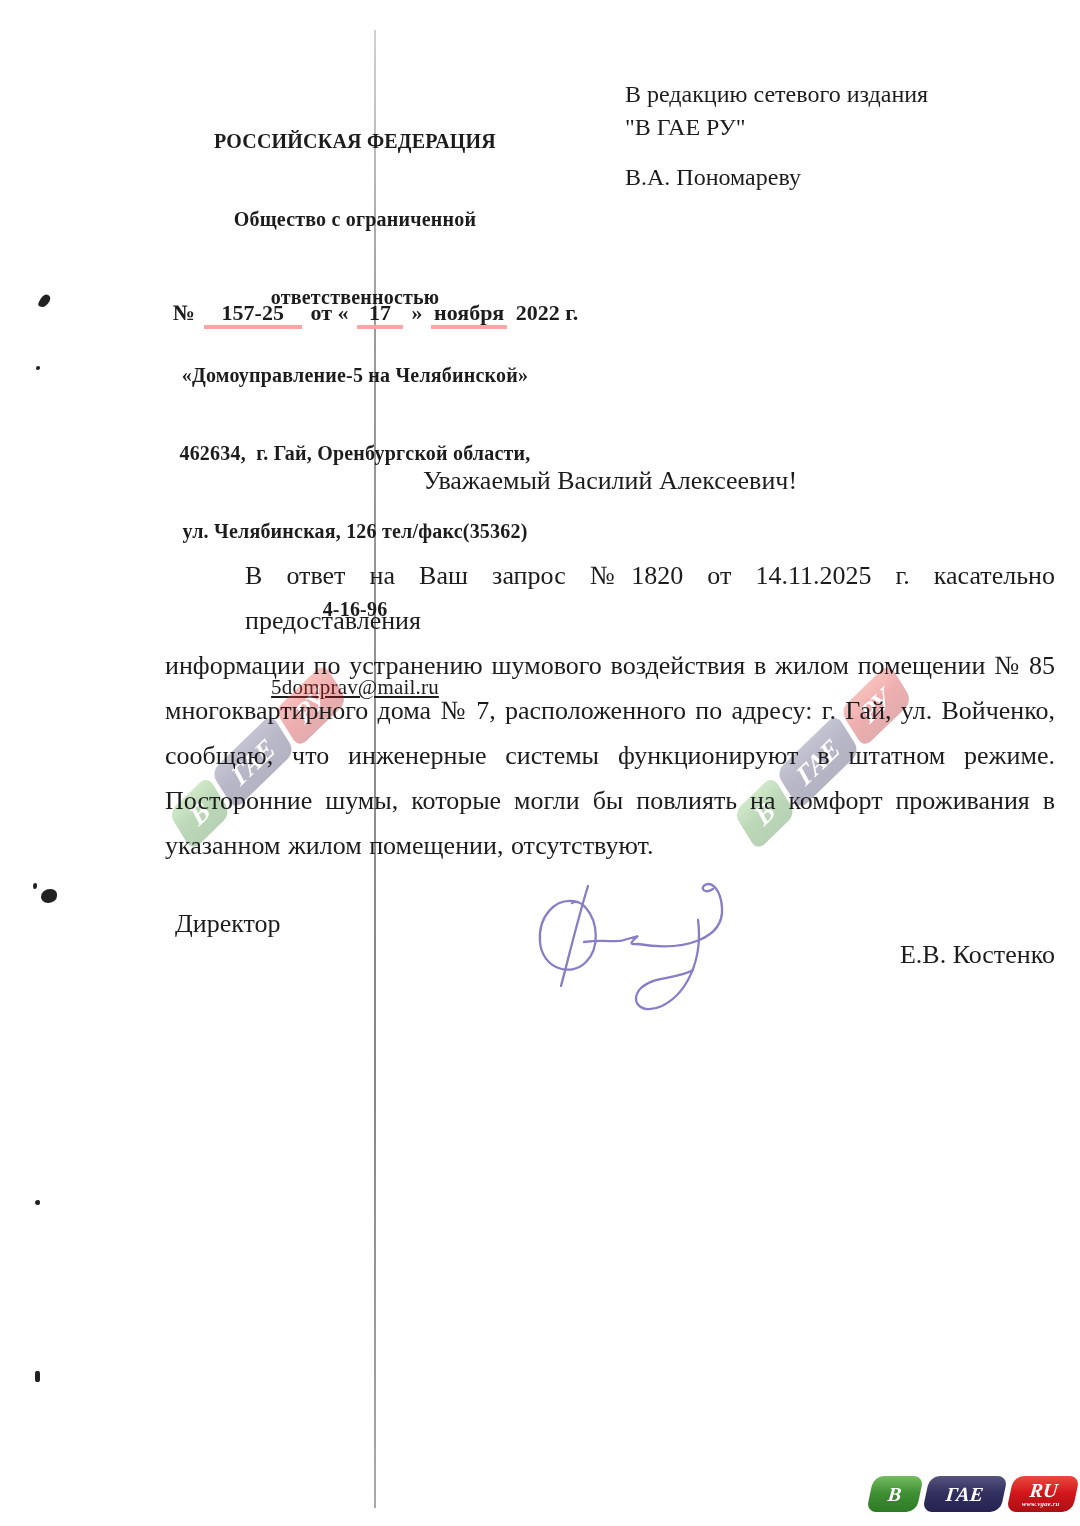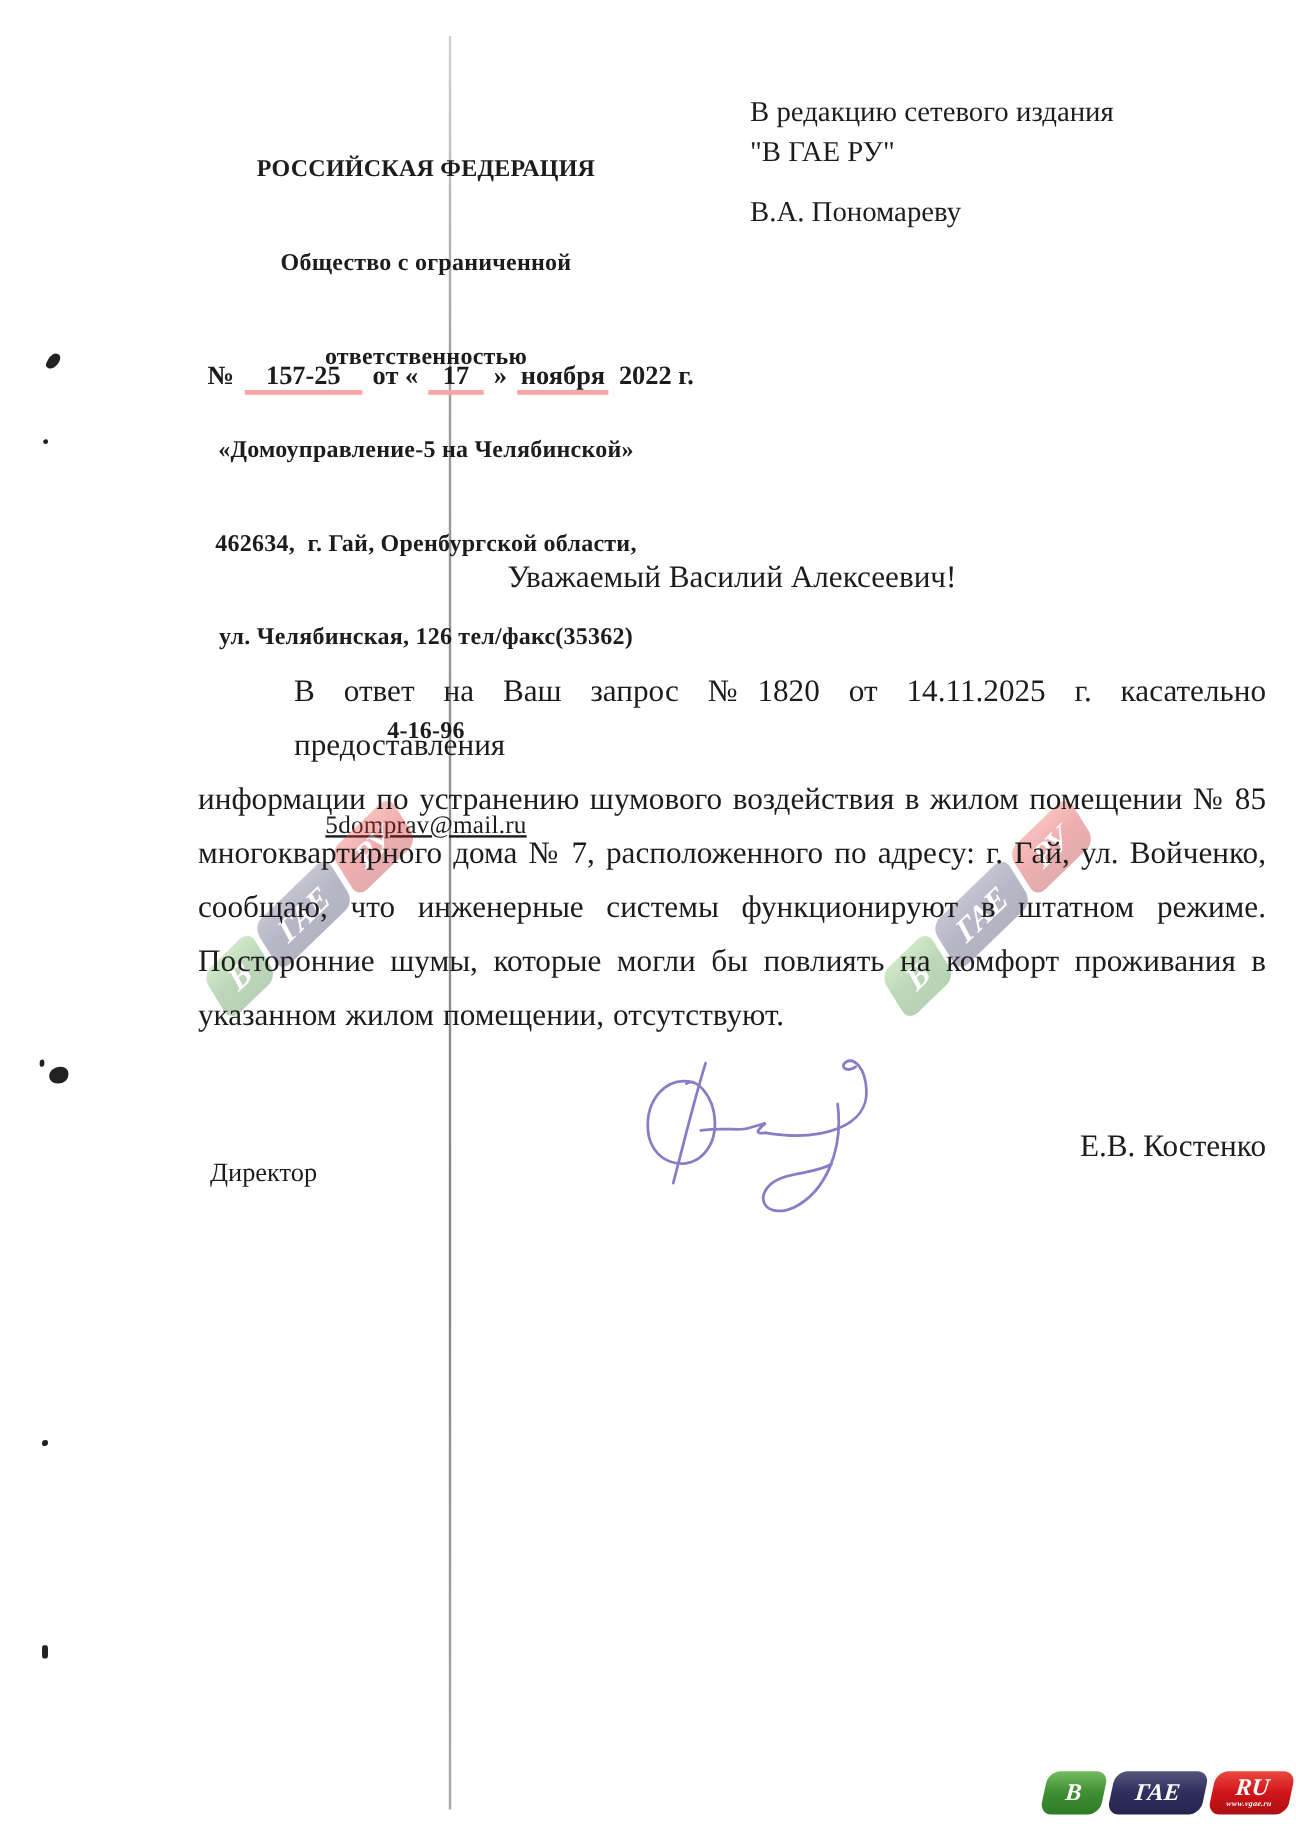--- a/index.html
+++ b/index.html
@@ -88,21 +88,21 @@
   .wm-seg { height: 44px; font-size: 27px; }
   .wm-seg span, .logo-seg span { transform: skewX(6deg); }
   .seg-green { background: linear-gradient(180deg, #74bd60 0%, #3f8f33 48%, #2e7b26 100%); }
   .seg-navy  { background: linear-gradient(180deg, #55547e 0%, #312f5e 48%, #252350 100%); }
   .seg-red   { background: linear-gradient(180deg, #ea4a40 0%, #d2161b 48%, #ab0f13 100%); }
   .wm-1 { left: 150px; top: 735px; }
   .wm-2 { left: 715px; top: 735px; }
   .wm-w1 { width: 54px; } .wm-w2 { width: 84px; } .wm-w3 { width: 68px; }
 
   
-  .sig-position { left: 175px; top: 964px; font-size: 22px; }
+  .sig-position { left: 175px; top: 909px; font-size: 26px; }
   .sig-name { left: 890px; top: 940px; width: 165px; font-size: 26px; text-align: right; }
   .sig-svg { left: 526px; top: 876px; z-index: 3; }
 
   
   .site-logo {
     left: 870px; top: 1476px;
     display: flex; gap: 6px; align-items: center;
   }
   .logo-seg { height: 36px; font-size: 20px; line-height: 1; }
   .logo-w1 { width: 50px; } .logo-w2 { width: 78px; } .logo-w3 { width: 66px; }

